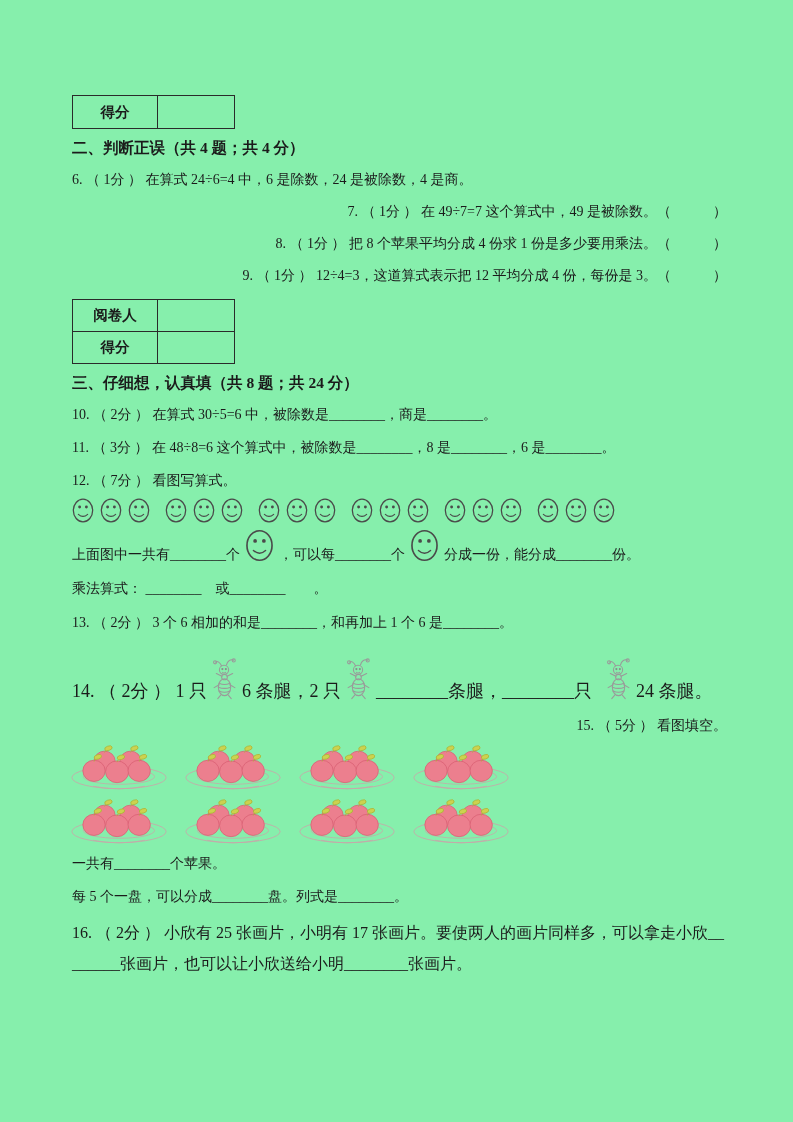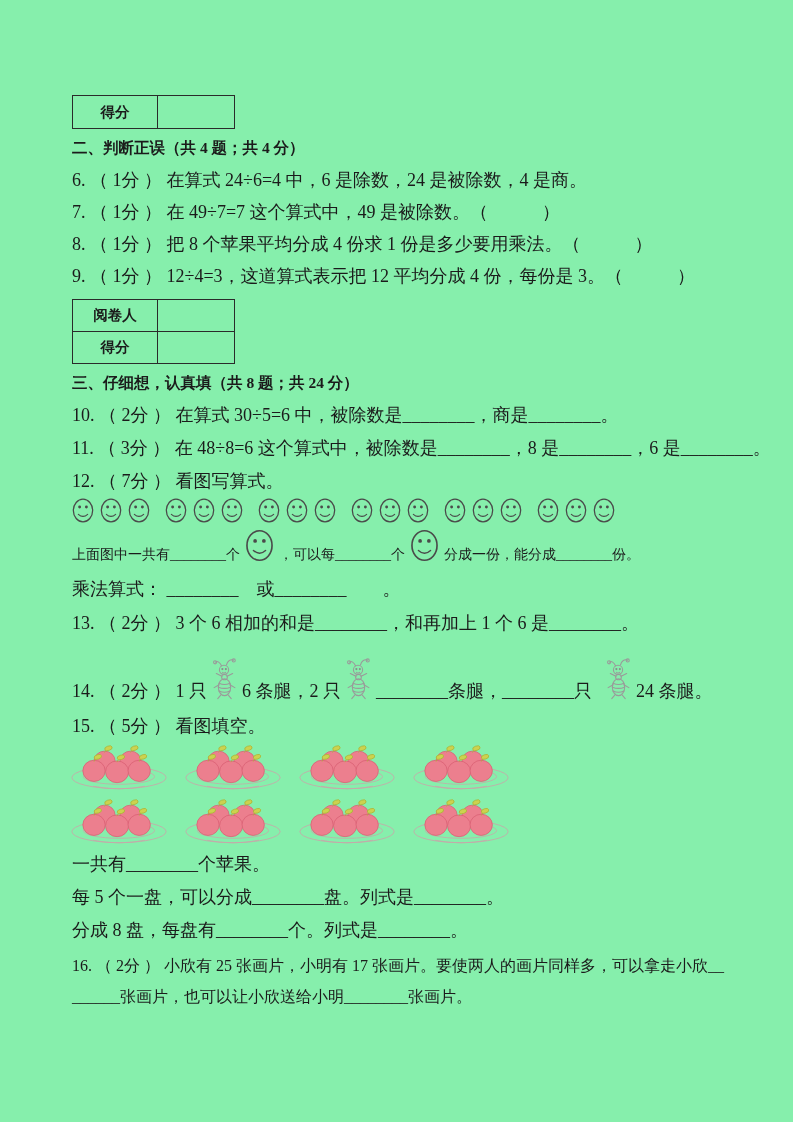--- a/index.html
+++ b/index.html
@@ -16,22 +16,22 @@
   table.score-table{border-collapse:collapse;table-layout:fixed;}
   table.score-table td{border:1.6px solid #2a2a2a;height:31px;padding:0;}
   table.score-table td.lbl{width:84px;text-align:center;font-weight:bold;font-size:14.5px;}
   table.score-table td.empty{width:76px;}
   table.score-table.t1 td{height:32px;}
   
   .sec-title{font-size:15.5px;font-weight:bold;margin:0;line-height:20px;}
   .sec2-title{margin-top:9px;}
   .sec3-title{margin-top:9px;}
   
-  .q{font-size:18px;line-height:16px;margin:0;white-space:nowrap;}.mt14{margin-top:14px;}.mt15{margin-top:15px;}
-  .mt16{margin-top:16px;}.mt17{margin-top:17px;}.mt18{margin-top:18px;}
+  .q{font-size:14px;line-height:16px;margin:0;white-space:nowrap;}.mt14{margin-top:14px;}.mt15{margin-top:15px;}
+  .mt16{margin-top:16px;text-align:right;}.mt17{margin-top:17px;}.mt18{margin-top:18px;}
   
   .smiley-row{display:flex;align-items:flex-end;margin-top:7px;height:28px;}
   .smiley-sm{display:inline-block;margin-right:6px;}
   .smiley-sm svg{width:22px;height:27px;display:block;}
   .smiley-sm.group-gap{margin-right:15px;}
   
   .fill-line{font-size:14px;margin-top:5px;line-height:24px;white-space:nowrap;}
   .smiley-lg{display:inline-block;vertical-align:-3px;margin:0 5px;}
   .smiley-lg svg{width:29px;height:33px;display:block;}
   
@@ -564,18 +564,17 @@
       <ellipse cx="57" cy="16" rx="4" ry="2.3" fill="#ccd24f" transform="rotate(-18 57 16)"></ellipse>
       <path d="M76 20.5 q1 -3 2.5 -4.5" fill="none"></path>
       <ellipse cx="80" cy="15.5" rx="4" ry="2.3" fill="#ccd24f" transform="rotate(-18 80 15.5)"></ellipse>
     </g>
   </svg>
 </span>
         </div>
       </div>
     <p class="q" style="margin-top:10px;">一共有________个苹果。</p>
     <p class="q mt17">每 5 个一盘，可以分成________盘。列式是________。</p>
-    <p class="q mt17">分成 8 盘，每盘有________个。列式是________。</p>
 
     <p class="q-wrap">16. （ 2分 ） 小欣有 25 张画片，小明有 17 张画片。要使两人的画片同样多，可以拿走小欣________张画片，也可以让小欣送给小明________张画片。</p>
 
   </div>
 </div>
 
 </body></html>

